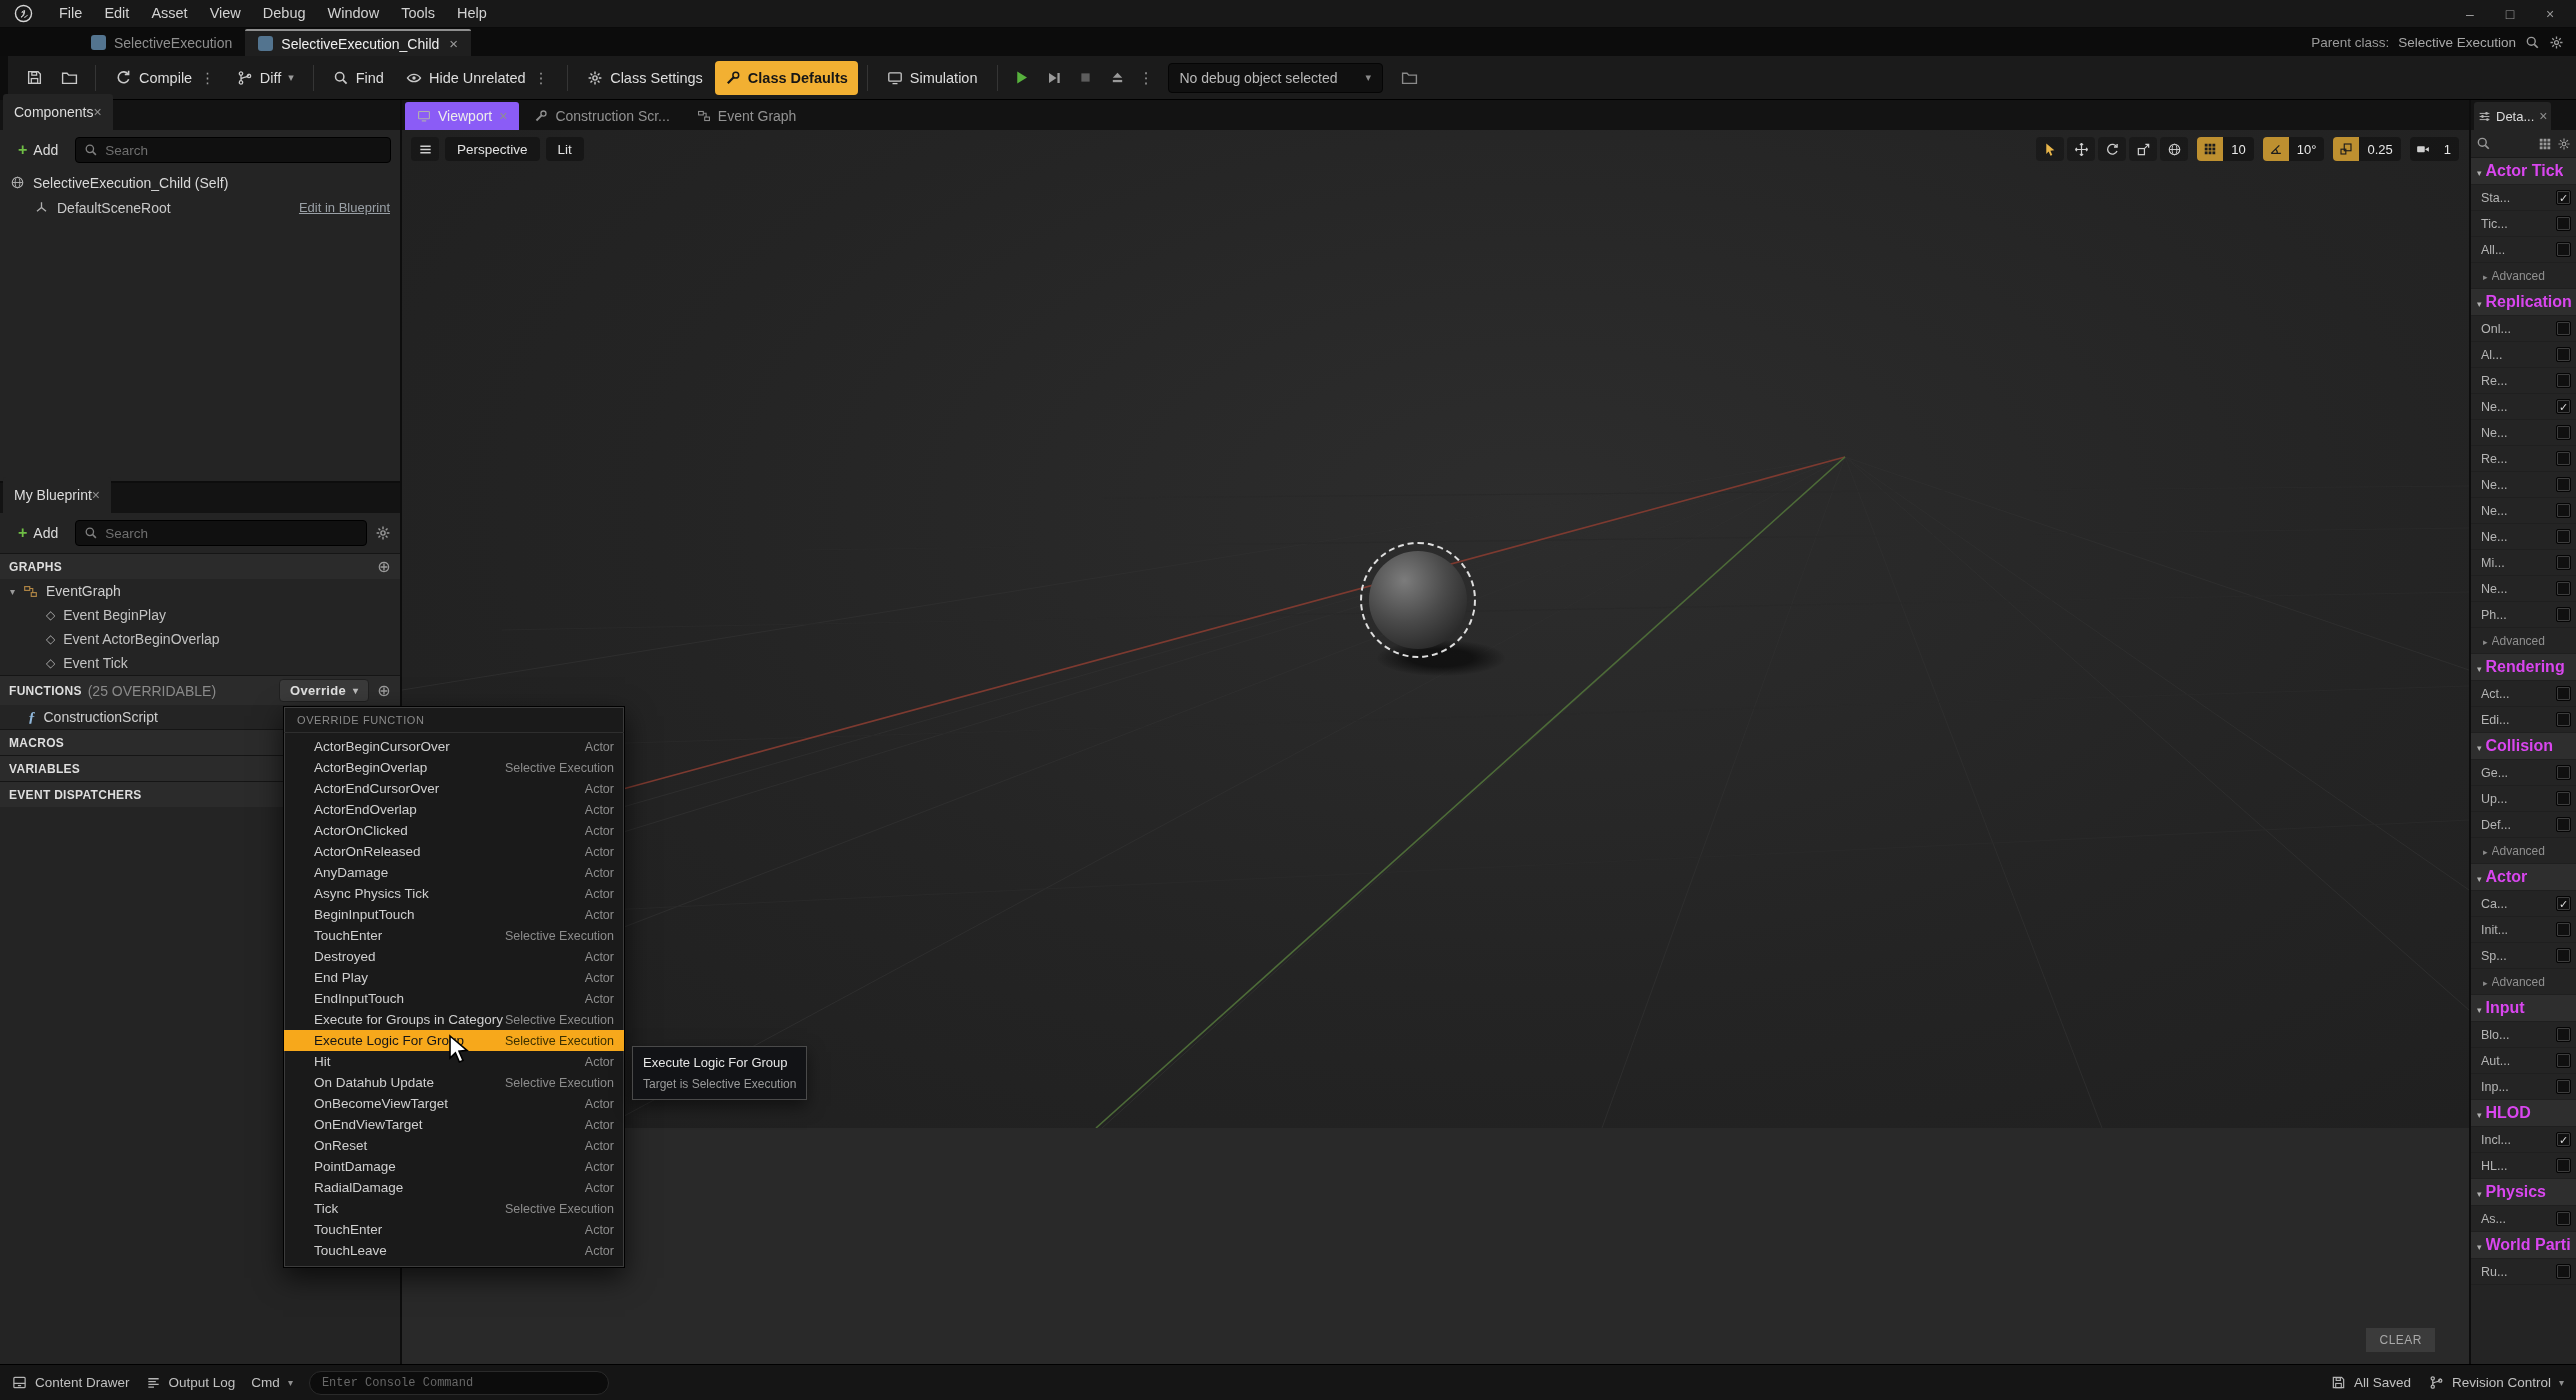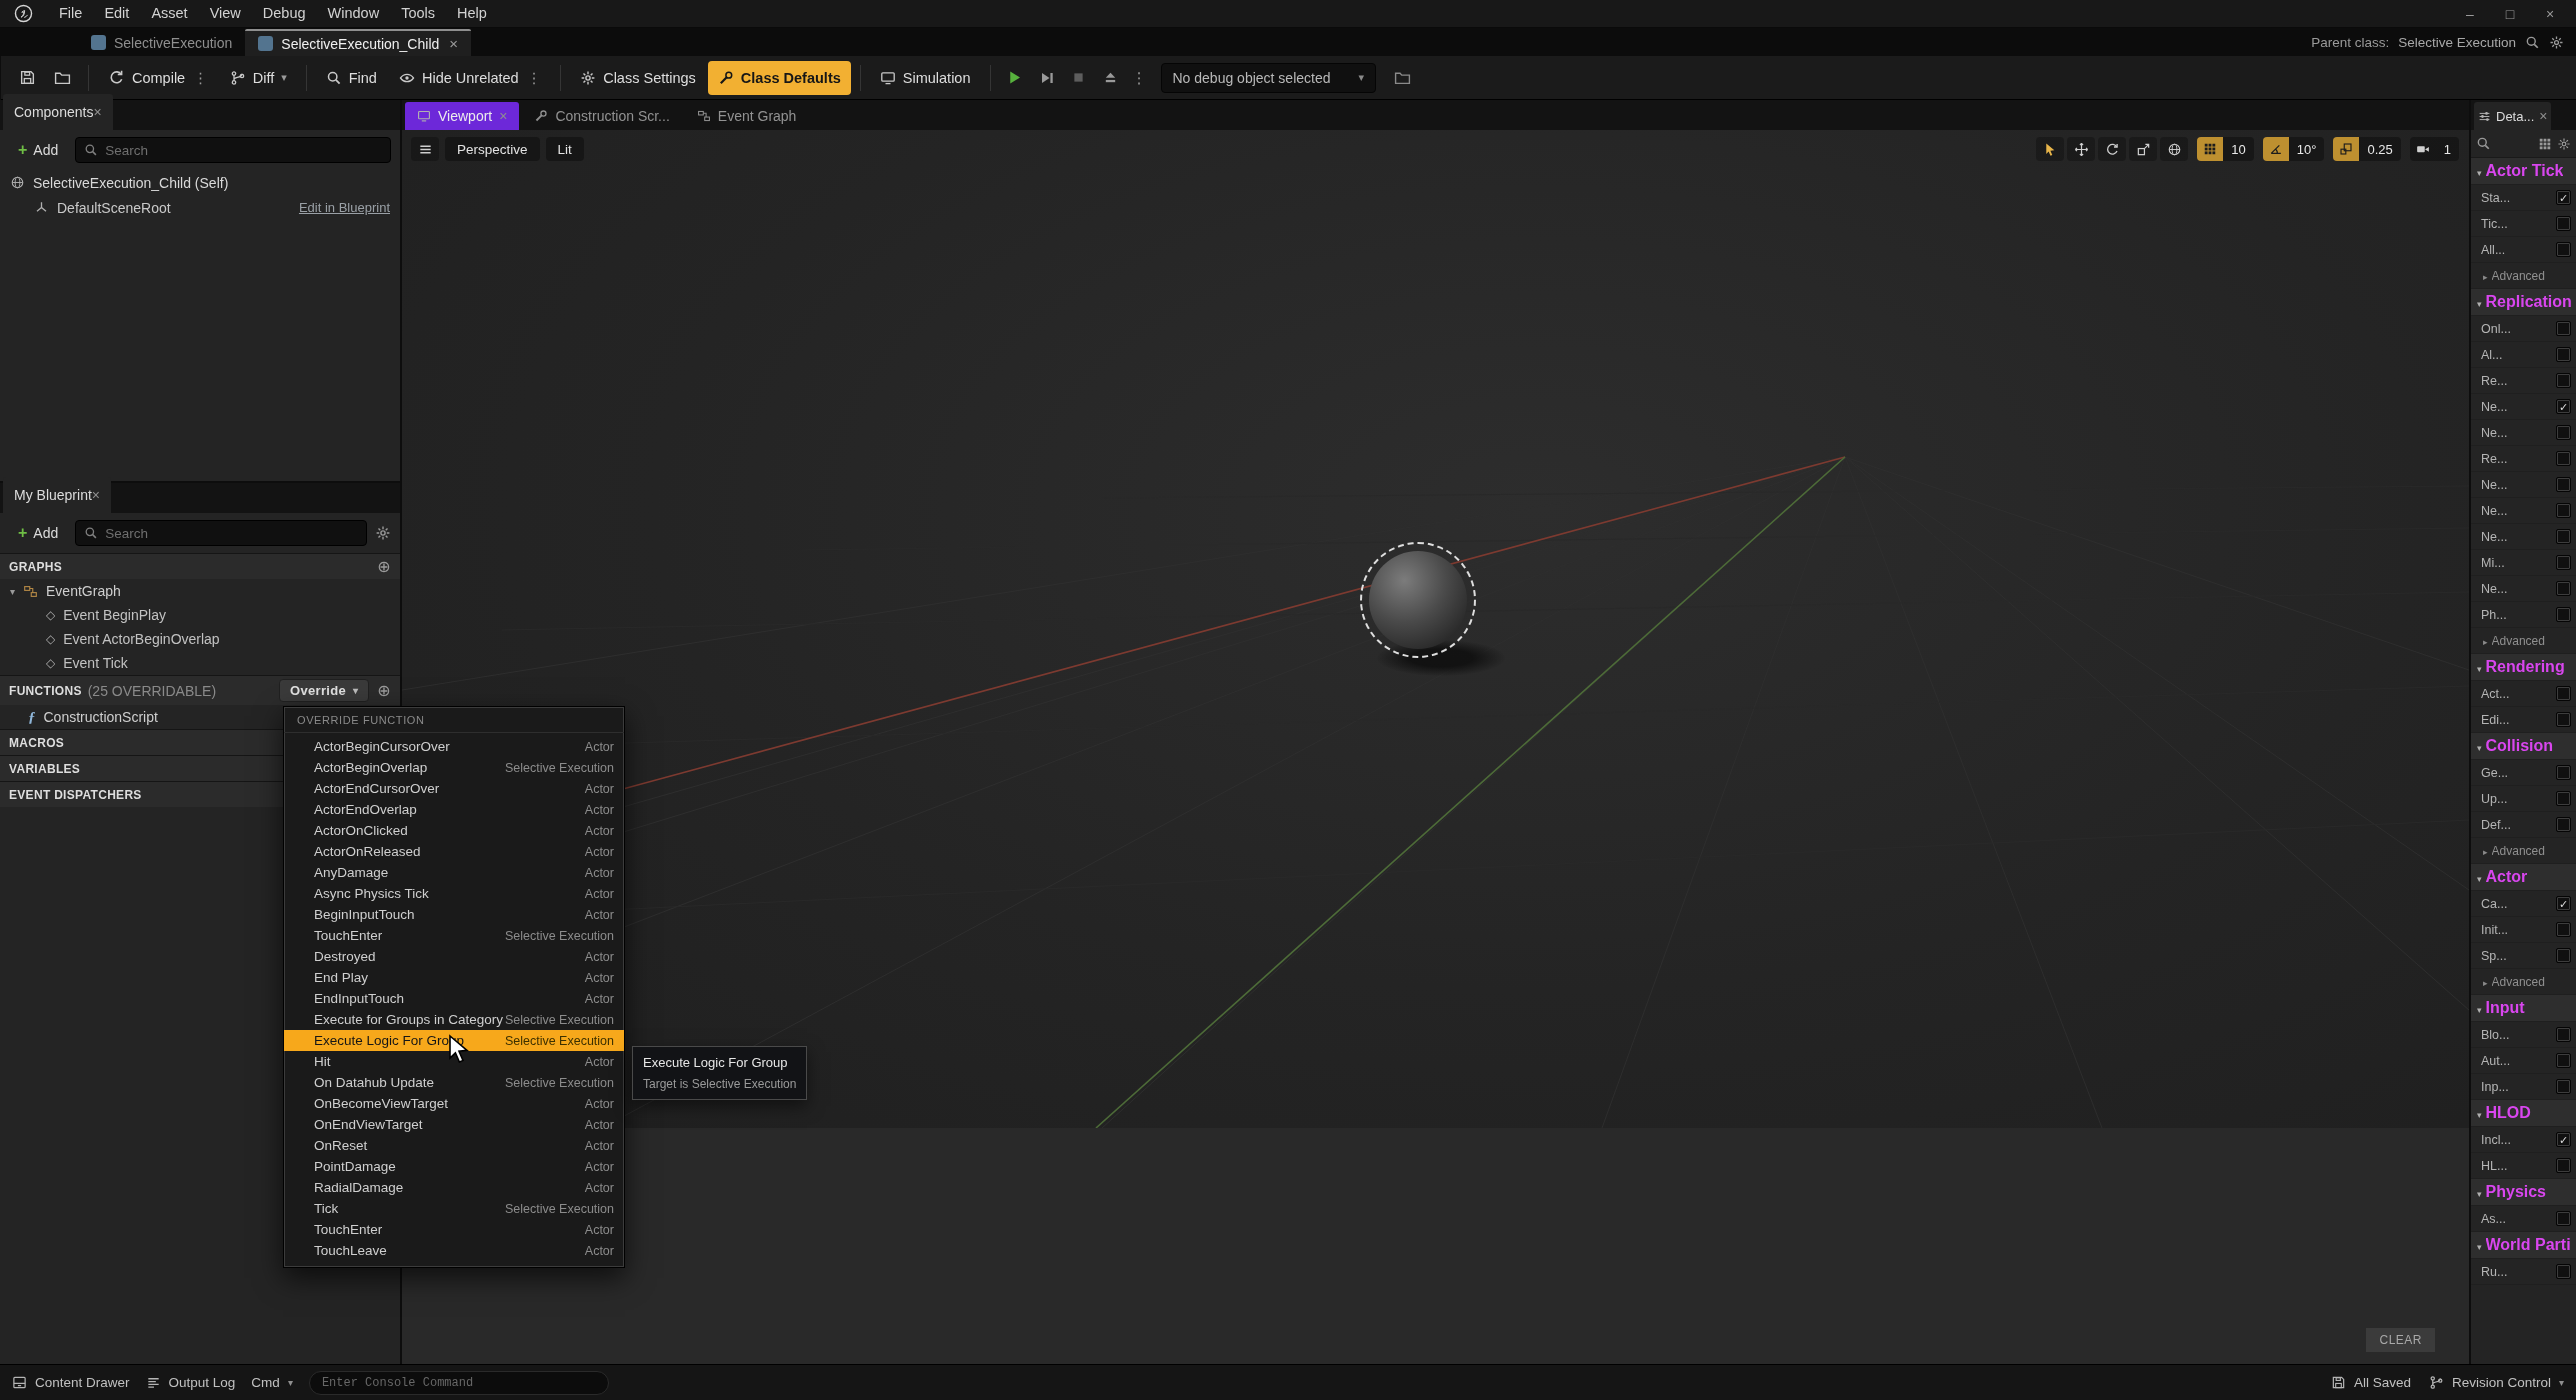--- a/index.html
+++ b/index.html
@@ -24,21 +24,21 @@
 .winbtn{width:40px;height:26px;display:flex;align-items:center;justify-content:center;color:#9a9a9a;font-size:14px}
 
 .tabbar{position:absolute;top:28px;left:0;right:0;height:28px;background:#0c0c0c;display:flex;align-items:flex-end;padding-left:78px}
 .atab{height:27px;display:flex;align-items:center;gap:8px;padding:0 13px;color:#8f8f8f;font-size:14px}
 .atab.active{background:#1f1f1f;color:#efefef;border-top:2px solid #8f8f8f;border-radius:2px 2px 0 0}
 .atab .close{color:#9a9a9a;font-size:15px;margin-left:2px}
 .asset-icon{width:15px;height:15px;border-radius:3px;background:#53748f;flex:none}
 .parent-class{margin-left:auto;display:flex;align-items:center;gap:9px;padding-right:12px;color:#9a9a9a;font-size:13.5px;height:100%}
 .pcv{color:#a8a8a8}
 
-.toolbar{position:absolute;top:56px;left:1px;right:0;height:44px;background:#1b1b1b;display:flex;align-items:center;padding:0 10px;gap:2px;border-bottom:1px solid #000}
+.toolbar{position:absolute;top:56px;left:8px;right:0;height:44px;background:#1b1b1b;display:flex;align-items:center;padding:0 10px;gap:2px;border-bottom:1px solid #000}
 .tbtn{display:flex;align-items:center;gap:7px;height:34px;padding:0 10px;border-radius:4px;font-size:14.5px;color:#dedede;white-space:nowrap}
 .tbtn.icononly{padding:0 8px}
 .tbtn .more{color:#9a9a9a;margin-left:1px}
 .tbtn .caret{font-size:11px;color:#9a9a9a}
 .tsep{width:1px;height:26px;background:#353535;margin:0 7px;flex:none}
 .tbtn.classdefaults{background:#F2B032;color:#161616;font-weight:700}
 .tbtn.classdefaults .svgi{color:#161616}
 .playbtn{width:30px;height:30px;display:flex;align-items:center;justify-content:center;border-radius:4px}
 .debug-combo{height:30px;background:#101010;border:1px solid #050505;border-radius:4px;display:flex;align-items:center;gap:28px;padding:0 11px;color:#b9b9b9;font-size:14px;margin:0 8px}
 .debug-combo .caret{font-size:11px;color:#8a8a8a}
@@ -70,21 +70,21 @@
 .mb-row{display:flex;align-items:center;gap:8px;height:24px;padding:0 10px;font-size:14px;color:#cfcfcf}
 .mb-row.lvl2{padding-left:28px}
 .mb-row.lvl3{padding-left:46px;color:#c2c2c2}
 .diamond{color:#a8a8a8;font-size:12px}
 .fnico{color:#8fb6d9;font-weight:700;font-family:"Liberation Serif",serif;font-style:italic;font-size:15px}
 .chevD{font-size:10px;color:#9a9a9a}
 
 .center{flex:1;display:flex;flex-direction:column;min-width:0}
 .center-tabs{height:30px;background:#131313;display:flex;align-items:flex-end;flex:none}
 .ctab{height:28px;display:flex;align-items:center;gap:7px;padding:0 12px;color:#929292;font-size:14px;margin-left:3px}
-.ctab.active{background:#6d28d9;color:#ececec;border-radius:3px 3px 0 0}
+.ctab.active{background:#8b5cf6;color:#ececec;border-radius:3px 3px 0 0}
 .ctab .close{color:#8f8f8f;font-size:14px}
 .viewport{height:998px;position:relative;background:radial-gradient(ellipse at 55% 38%,#2d2d2d 0%,#242424 55%,#1f1f1f 100%);overflow:hidden;flex:none}
 .vp-grid{position:absolute;inset:0}
 .below-vp{flex:1;background:#292929;position:relative}
 .clear-btn{position:absolute;right:34px;bottom:12px;background:#3b3b3b;color:#a8a8a8;font-size:12px;padding:5px 13px;border-radius:0;letter-spacing:.5px}
 .vp-topleft{position:absolute;top:7px;left:9px;display:flex;gap:6px;align-items:center}
 .vp-pill{height:24px;display:flex;align-items:center;padding:0 12px;background:rgba(8,8,8,.45);border-radius:4px;color:#e3e3e3;font-size:13.5px}
 .vp-ibtn{width:28px;height:24px;display:flex;align-items:center;justify-content:center;background:rgba(8,8,8,.35);border-radius:4px;color:#cfcfcf}
 .vp-topright{position:absolute;top:7px;right:10px;display:flex;gap:3px;align-items:center}
 .snapgroup{display:flex;align-items:center;margin-left:6px}

